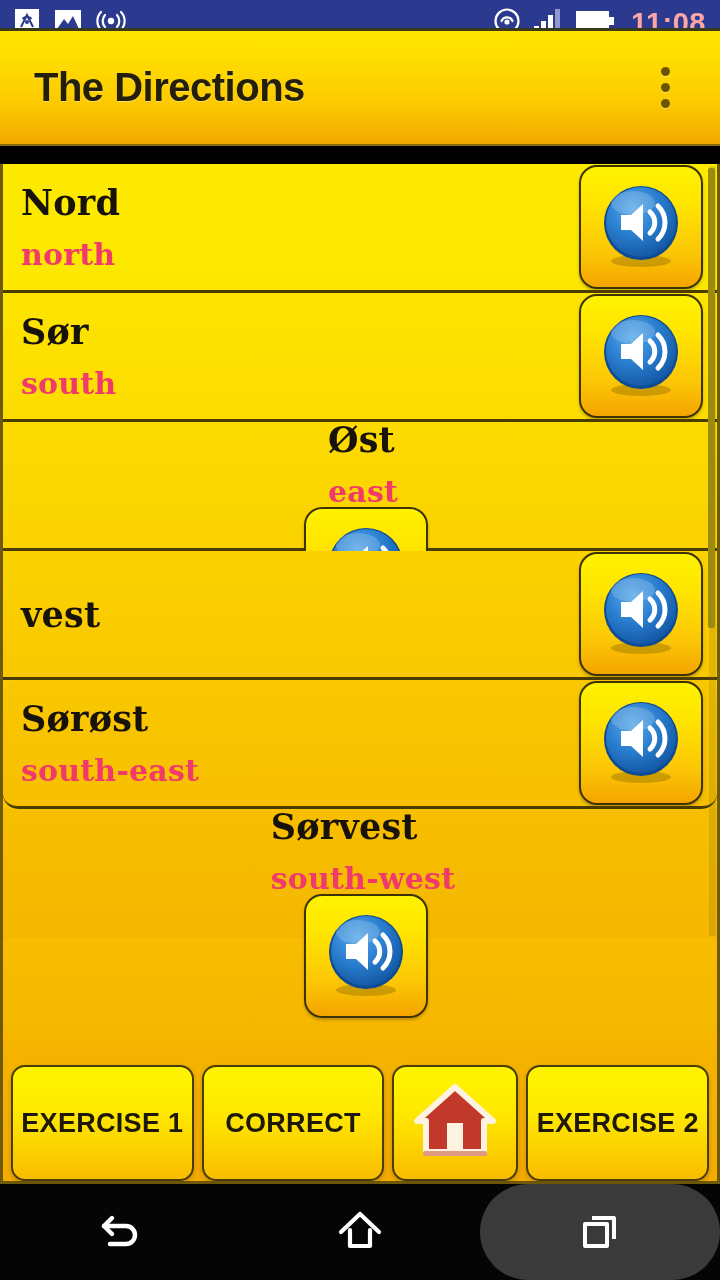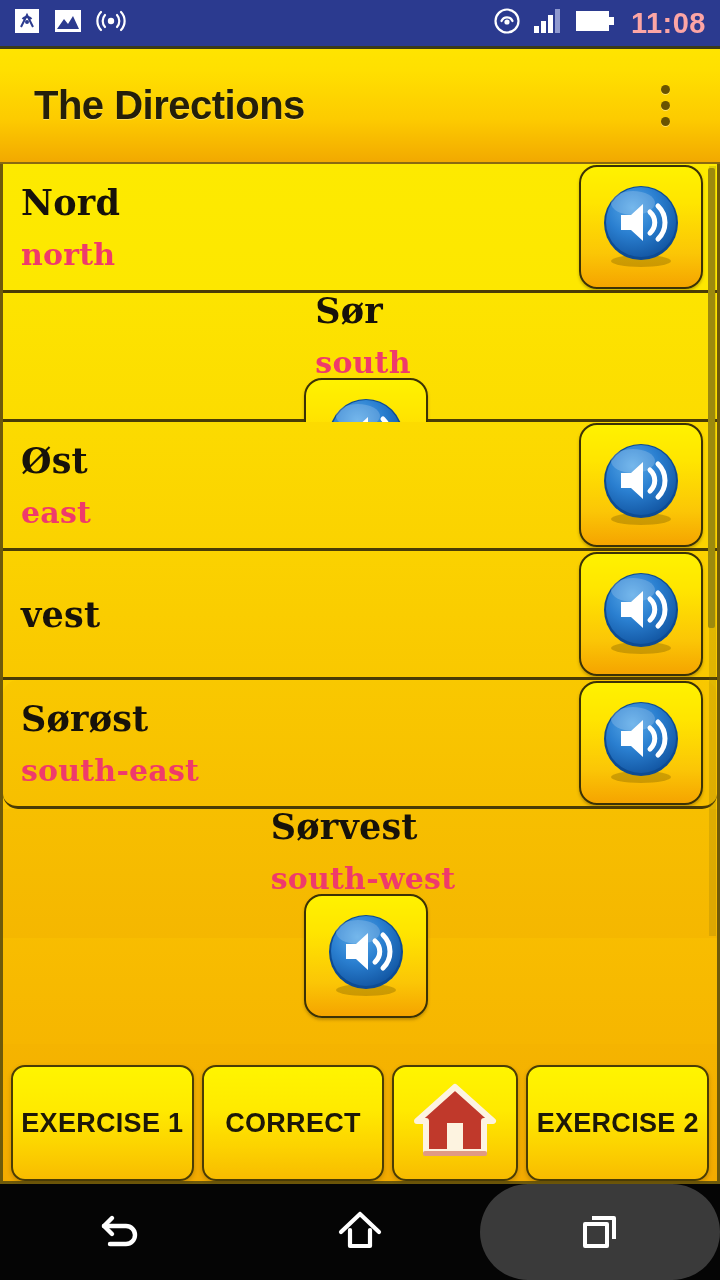--- a/index.html
+++ b/index.html
@@ -47,21 +47,21 @@
     font-size: 29px;
     font-weight: bold;
     letter-spacing: 0.5px;
     line-height: 1;
     margin-left: 4px;
   }
 
   
   .appbar {
     position: absolute;
-    top: 46px; left: 0;
+    top: 28px; left: 0;
     width: 720px;
     height: 118px;
     background: linear-gradient(to bottom, #ffe400 0%, #ffe000 18%, #fdcb00 62%, #f2a900 100%);
     border-top: 3px solid #3a3a1a;
     border-bottom: 2px solid #8a6a10;
     display: flex;
     align-items: center;
     padding: 0 19px 0 34px;
   }
   .appbar-title {
@@ -111,22 +111,22 @@
     position: relative;
     height: 129px;
     border-bottom: 3px solid #4a3c05;
     display: flex;
     align-items: center;
     padding-left: 18px;
     padding-right: 12px;
     cursor: pointer;
   }
   .word-row:nth-child(1) { background: linear-gradient(to bottom,#fdea00,#fde700); }
-  .word-row:nth-child(2) { background: linear-gradient(to bottom,#fde400,#fcdc00); flex-direction: column; }
-  .word-row:nth-child(3) { background: linear-gradient(to bottom,#fcdb00,#fbd200); }
+  .word-row:nth-child(2) { background: linear-gradient(to bottom,#fde400,#fcdc00); }
+  .word-row:nth-child(3) { background: linear-gradient(to bottom,#fcdb00,#fbd200); flex-direction: column; }
   .word-row:nth-child(4) { background: linear-gradient(to bottom,#fbd200,#f9c800); }
   .word-row:nth-child(5) { background: linear-gradient(to bottom,#f9c800,#f7bf00); border-radius: 15px; }
   .word-row:nth-child(6) { background: linear-gradient(to bottom,#f7bf00,#f5b700); border-bottom: none; flex-direction: column; }
 
   .row-texts {
     display: flex;
     flex-direction: column;
     justify-content: center;
     gap: 20px;
     flex: 1;

